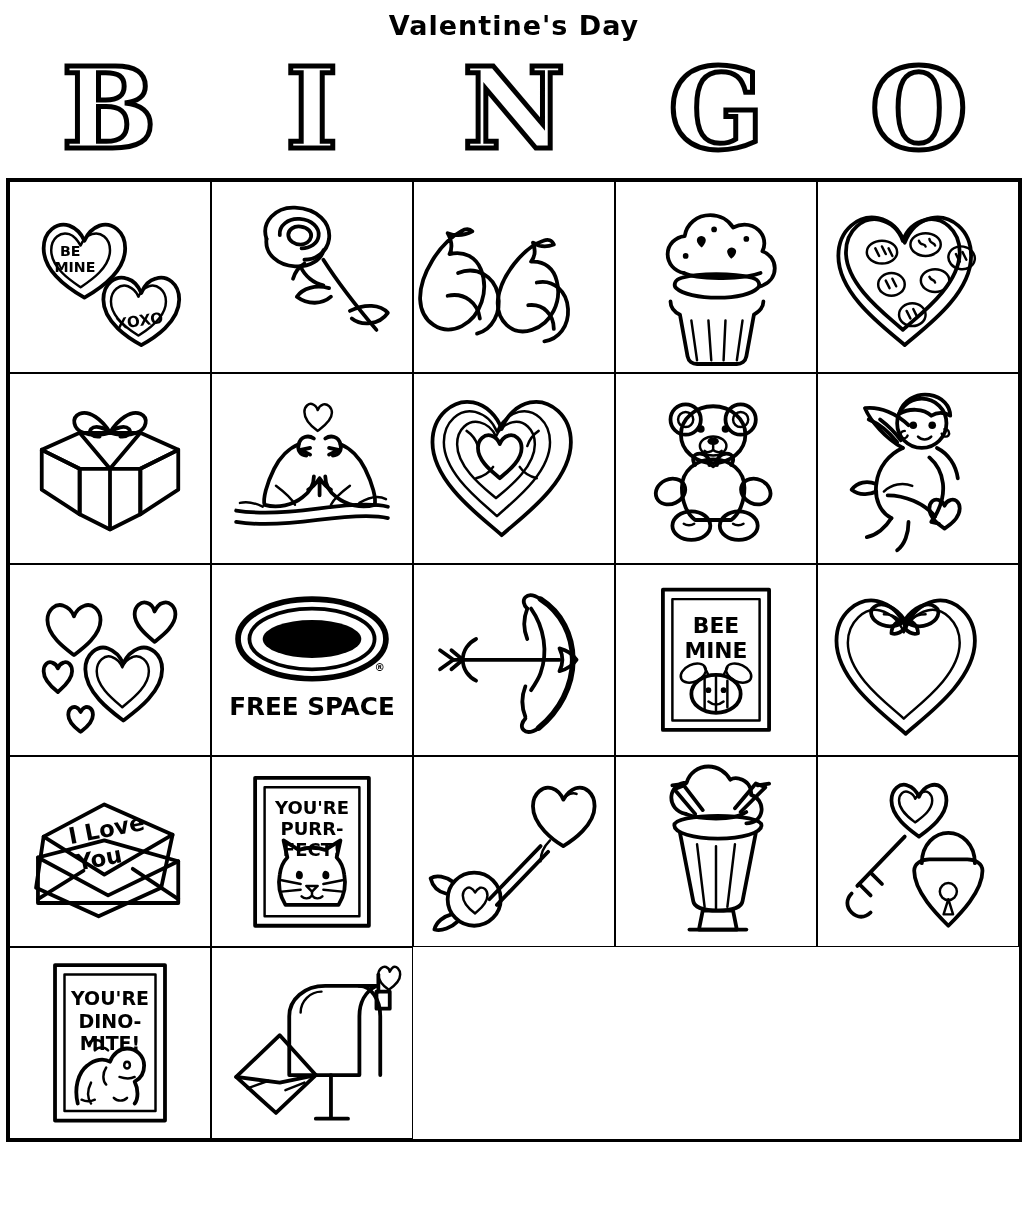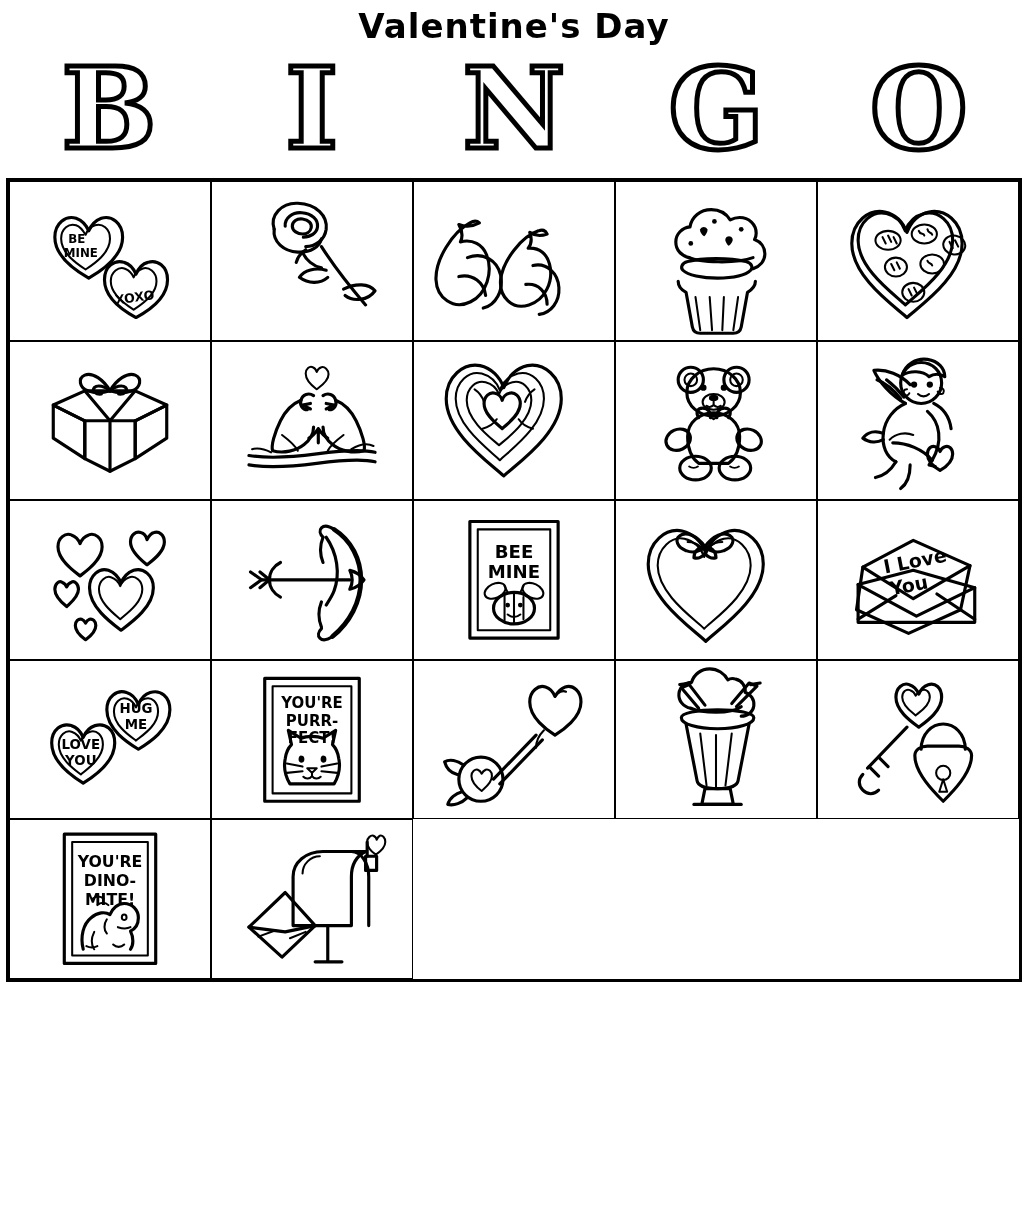--- a/index.html
+++ b/index.html
@@ -15,21 +15,21 @@
     position: relative;
     width: 1028px; height: 1220px;
     background: #fff;
   }
 
   
   .title {
     text-align: center;
     font-family: "DejaVu Sans", sans-serif;
     font-weight: bold;
-    font-size: 34px;
+    font-size: 27px;
     letter-spacing: 1px;
     line-height: 44px;
     padding-top: 4px;
     height: 48px;
   }
 
   
   .bingo-row {
     display: flex;
     justify-content: space-between;
@@ -51,21 +51,21 @@
       -1px 1px 0 #000, 1px 1px 0 #000;
     letter-spacing: 0;
   }
 
   
   .grid {
     position: absolute;
     left: 6px;
     top: 178px;
     width: 1016px;
-    height: 804px;
+    height: 964px;
     display: grid;
     grid-template-columns: repeat(5, 1fr);
     grid-template-rows: repeat(5, 1fr);
     border: 3px solid #000;
   }
   .cell {
     border: 1.5px solid #000;
     position: relative;
     display: flex;
     align-items: center;
@@ -262,20 +262,30 @@
       <svg class="cell-art" viewBox="0 0 200 200">
         <path class="s" d="M34 58c0-11 9-18 17-15 6 2 9 6 11 11 2-5 5-9 11-11 8-3 17 4 17 15 0 17-20 31-28 37-8-6-28-20-28-37z"></path>
         <path class="s" d="M126 52c0-9 7-14 13-12 4 1 7 5 8 9 2-4 4-8 9-9 6-2 13 3 13 12 0 13-16 24-22 29-6-5-21-16-21-29z"></path>
         <path class="s" d="M74 110c0-16 13-26 24-22 8 3 13 9 16 16 3-7 8-13 16-16 12-4 25 6 25 22 0 25-29 45-41 54-12-9-40-29-40-54z"></path>
         <path class="s2" d="M86 112c0-11 9-18 16-15 6 2 9 6 11 11 2-5 5-9 11-11 8-3 17 4 17 15 0 17-20 31-28 38-8-7-27-21-27-38z"></path>
         <path class="s" d="M30 112c0-7 5-11 9-9 3 1 5 3 6 6 1-3 3-5 6-6 4-2 9 2 9 9 0 10-11 18-15 22-5-4-15-12-15-22z"></path>
         <path class="s" d="M56 158c0-6 4-9 8-8 3 1 4 3 5 5 1-2 2-4 5-5 4-1 8 2 8 8 0 9-9 15-13 18-4-3-13-9-13-18z"></path>
       </svg>
     </div>
 
+    <div class="cell">
+      <svg class="cell-art" viewBox="0 0 200 200">
+        <ellipse cx="100" cy="78" rx="78" ry="42" fill="#fff" stroke="#000" stroke-width="6"></ellipse>
+        <ellipse cx="100" cy="78" rx="66" ry="32" fill="#fff" stroke="#000" stroke-width="4"></ellipse>
+        <ellipse cx="100" cy="78" rx="52" ry="20" fill="#000"></ellipse>
+        <text x="100" y="86" font-size="23" fill="#fff" text-anchor="middle" font-style="italic">Crayola</text>
+        <text x="166" y="112" font-size="11">®</text>
+        <text x="100" y="158" font-size="26" text-anchor="middle">FREE SPACE</text>
+      </svg>
+    </div>
 
     <div class="cell">
       <svg class="cell-art" viewBox="0 0 200 200">
         <path class="s6" d="M128 36c22 14 34 38 34 64 0 28-14 54-36 72"></path>
         <path class="s" d="M128 36c-6-4-12-6-16-2-3 3-2 8 2 12"></path>
         <path class="s" d="M126 172c-6 4-12 6-16 2-3-3-2-8 2-12"></path>
         <path class="s" d="M114 46c-4 10-4 22 0 32M112 160c-4-10-4-22 0-32"></path>
         <path class="s" d="M118 46c14 20 18 46 10 68-2 6-6 12-10 18"></path>
         <path class="s" d="M36 100h112"></path>
         <path class="s" d="M148 88c8 2 14 6 18 12-4 6-10 10-18 12 4-8 4-16 0-24z"></path>
@@ -317,32 +327,20 @@
         <path class="s" d="M30 84l64-34 72 32-12 56-66 30-66-30z"></path>
         <path class="s" d="M30 84l64 40 72-42"></path>
         <text x="58" y="92" font-size="24" transform="rotate(-11 58 92)">I Love</text>
         <text x="66" y="120" font-size="24" transform="rotate(-11 66 120)">You</text>
         <path class="s" d="M24 106l70-18 78 22v44H24z"></path>
         <path class="s" d="M24 106l74 40 74-36"></path>
         <path class="s" d="M24 150l48-30M172 150l-48-32"></path>
       </svg>
     </div>
 
-    <div class="cell">
-      <svg class="cell-art" viewBox="0 0 200 200">
-        <path class="s" d="M96 62c0-17 13-26 25-22 7 2 12 8 15 15 3-7 8-13 15-15 13-4 25 5 25 22 0 25-27 42-40 50-13-8-40-25-40-50z"></path>
-        <path class="s2" d="M105 64c0-12 9-19 17-16 5 2 9 6 11 11 2-5 5-9 11-11 9-3 17 4 17 16 0 18-21 31-28 37-8-6-28-19-28-37z"></path>
-        <text x="133" y="66" font-size="17" text-anchor="middle">HUG</text>
-        <text x="133" y="86" font-size="17" text-anchor="middle">ME</text>
-        <path class="s" d="M26 104c0-17 13-26 25-22 7 2 12 8 15 15 3-7 8-13 15-15 13-4 25 5 25 22 0 25-27 43-40 51-13-8-40-26-40-51z"></path>
-        <path class="s2" d="M35 106c0-12 9-19 17-16 5 2 9 6 11 11 2-5 5-9 11-11 9-3 17 4 17 16 0 18-21 32-28 38-8-6-28-20-28-38z"></path>
-        <text x="63" y="112" font-size="17" text-anchor="middle">LOVE</text>
-        <text x="63" y="132" font-size="17" text-anchor="middle">YOU</text>
-      </svg>
-    </div>
 
     <div class="cell">
       <svg class="cell-art" viewBox="0 0 200 200">
         <path class="s" d="M40 22h120v156H40z"></path>
         <path class="s2" d="M50 32h100v136H50z"></path>
         <text x="100" y="60" font-size="19" text-anchor="middle">YOU'RE</text>
         <text x="100" y="82" font-size="19" text-anchor="middle">PURR-</text>
         <text x="100" y="104" font-size="19" text-anchor="middle">FECT!</text>
         <path class="s" d="M72 156c-6-10-8-22-6-32 1-8 4-14 8-18l-4-18 16 10c8-3 20-3 28 0l16-10-4 18c4 4 7 10 8 18 2 10 0 22-6 32z"></path>
         <path class="fillblk" d="M86 120c4 0 5 4 4 7-1 2-4 3-6 1-2-2-1-8 2-8z"></path>

